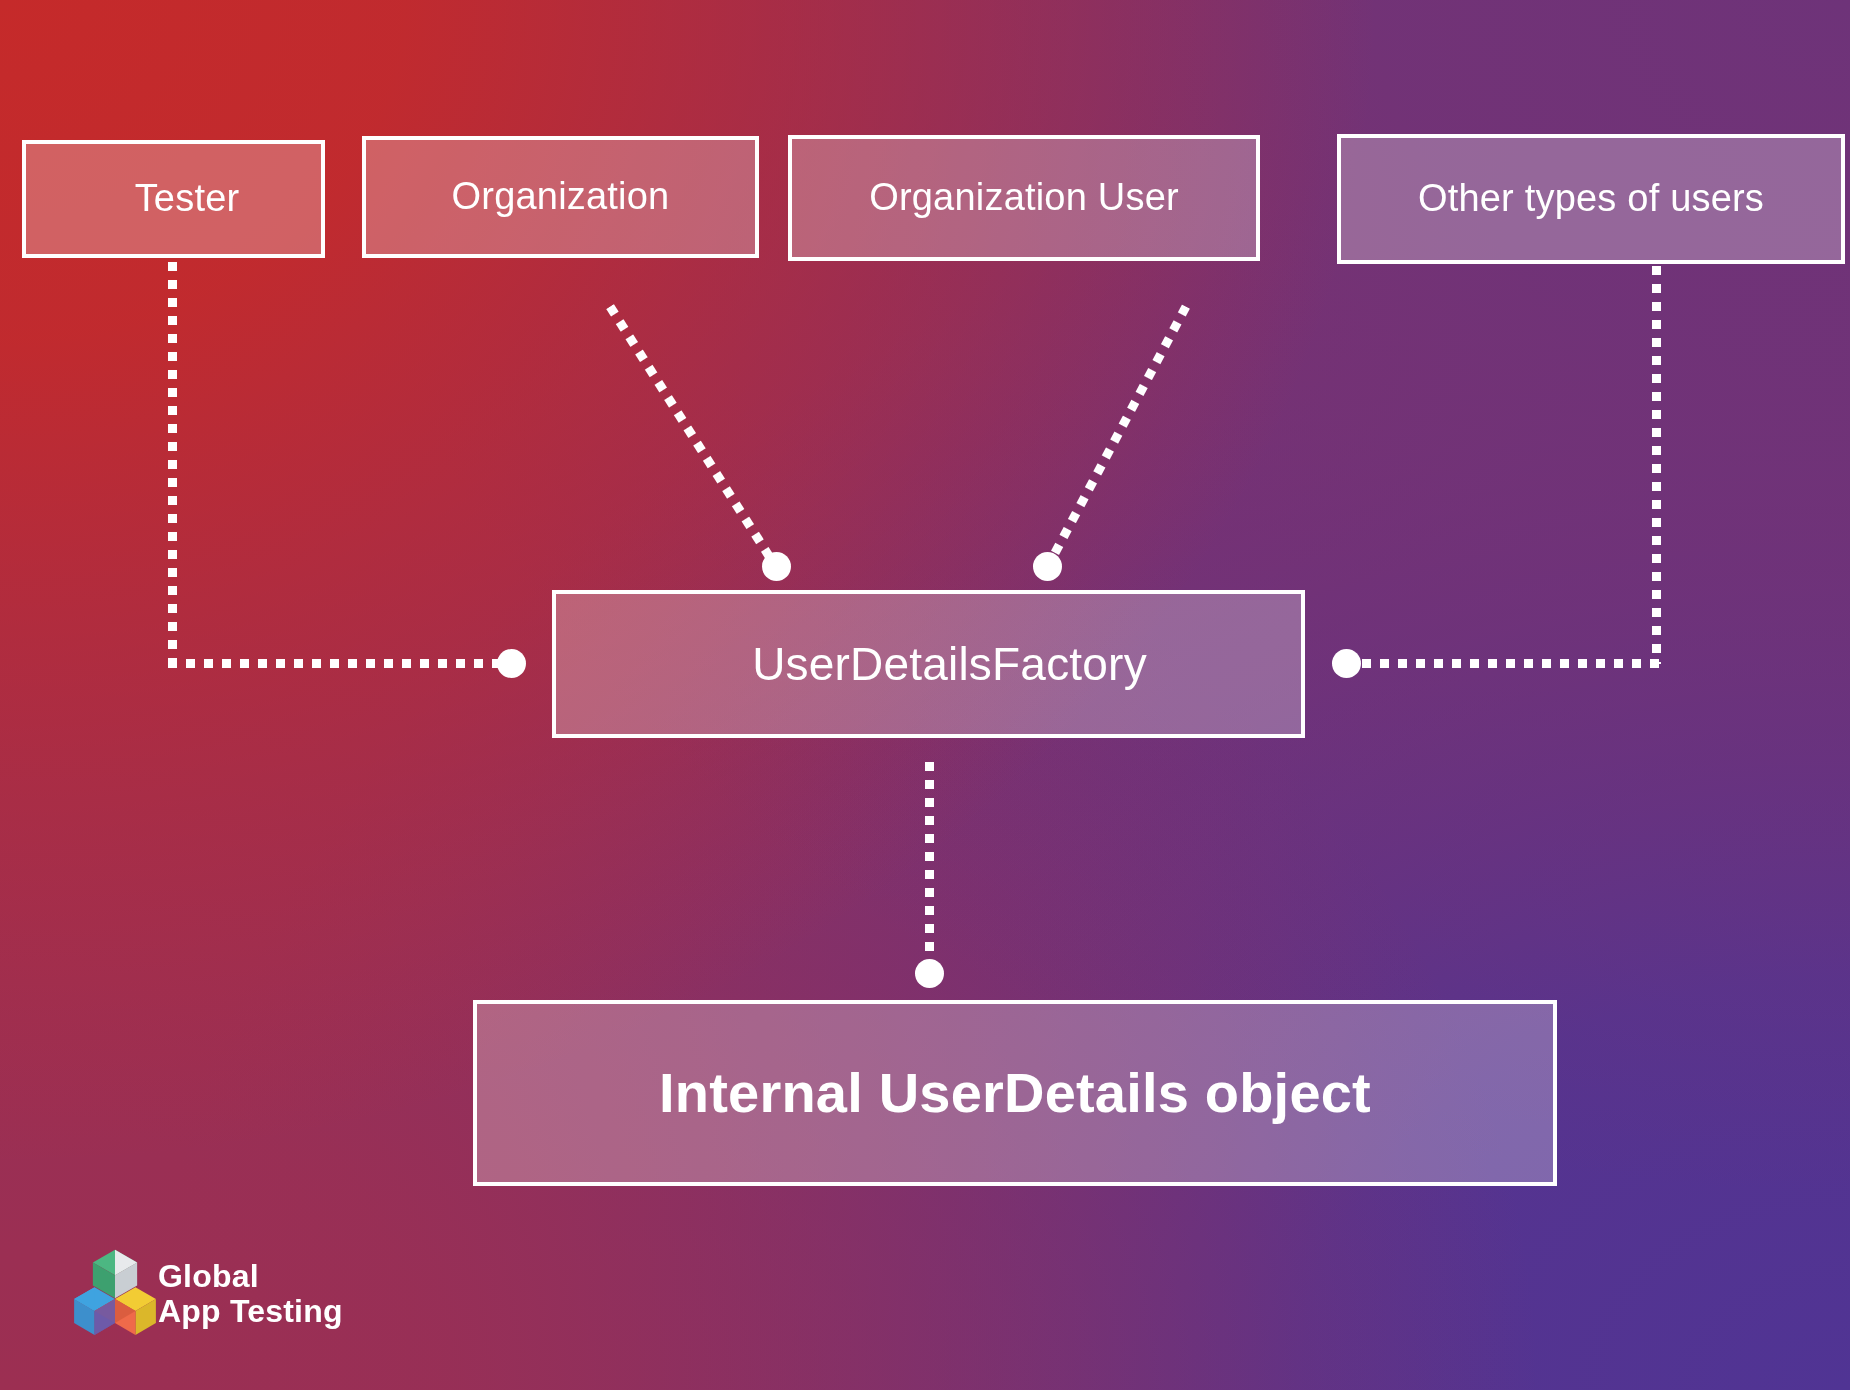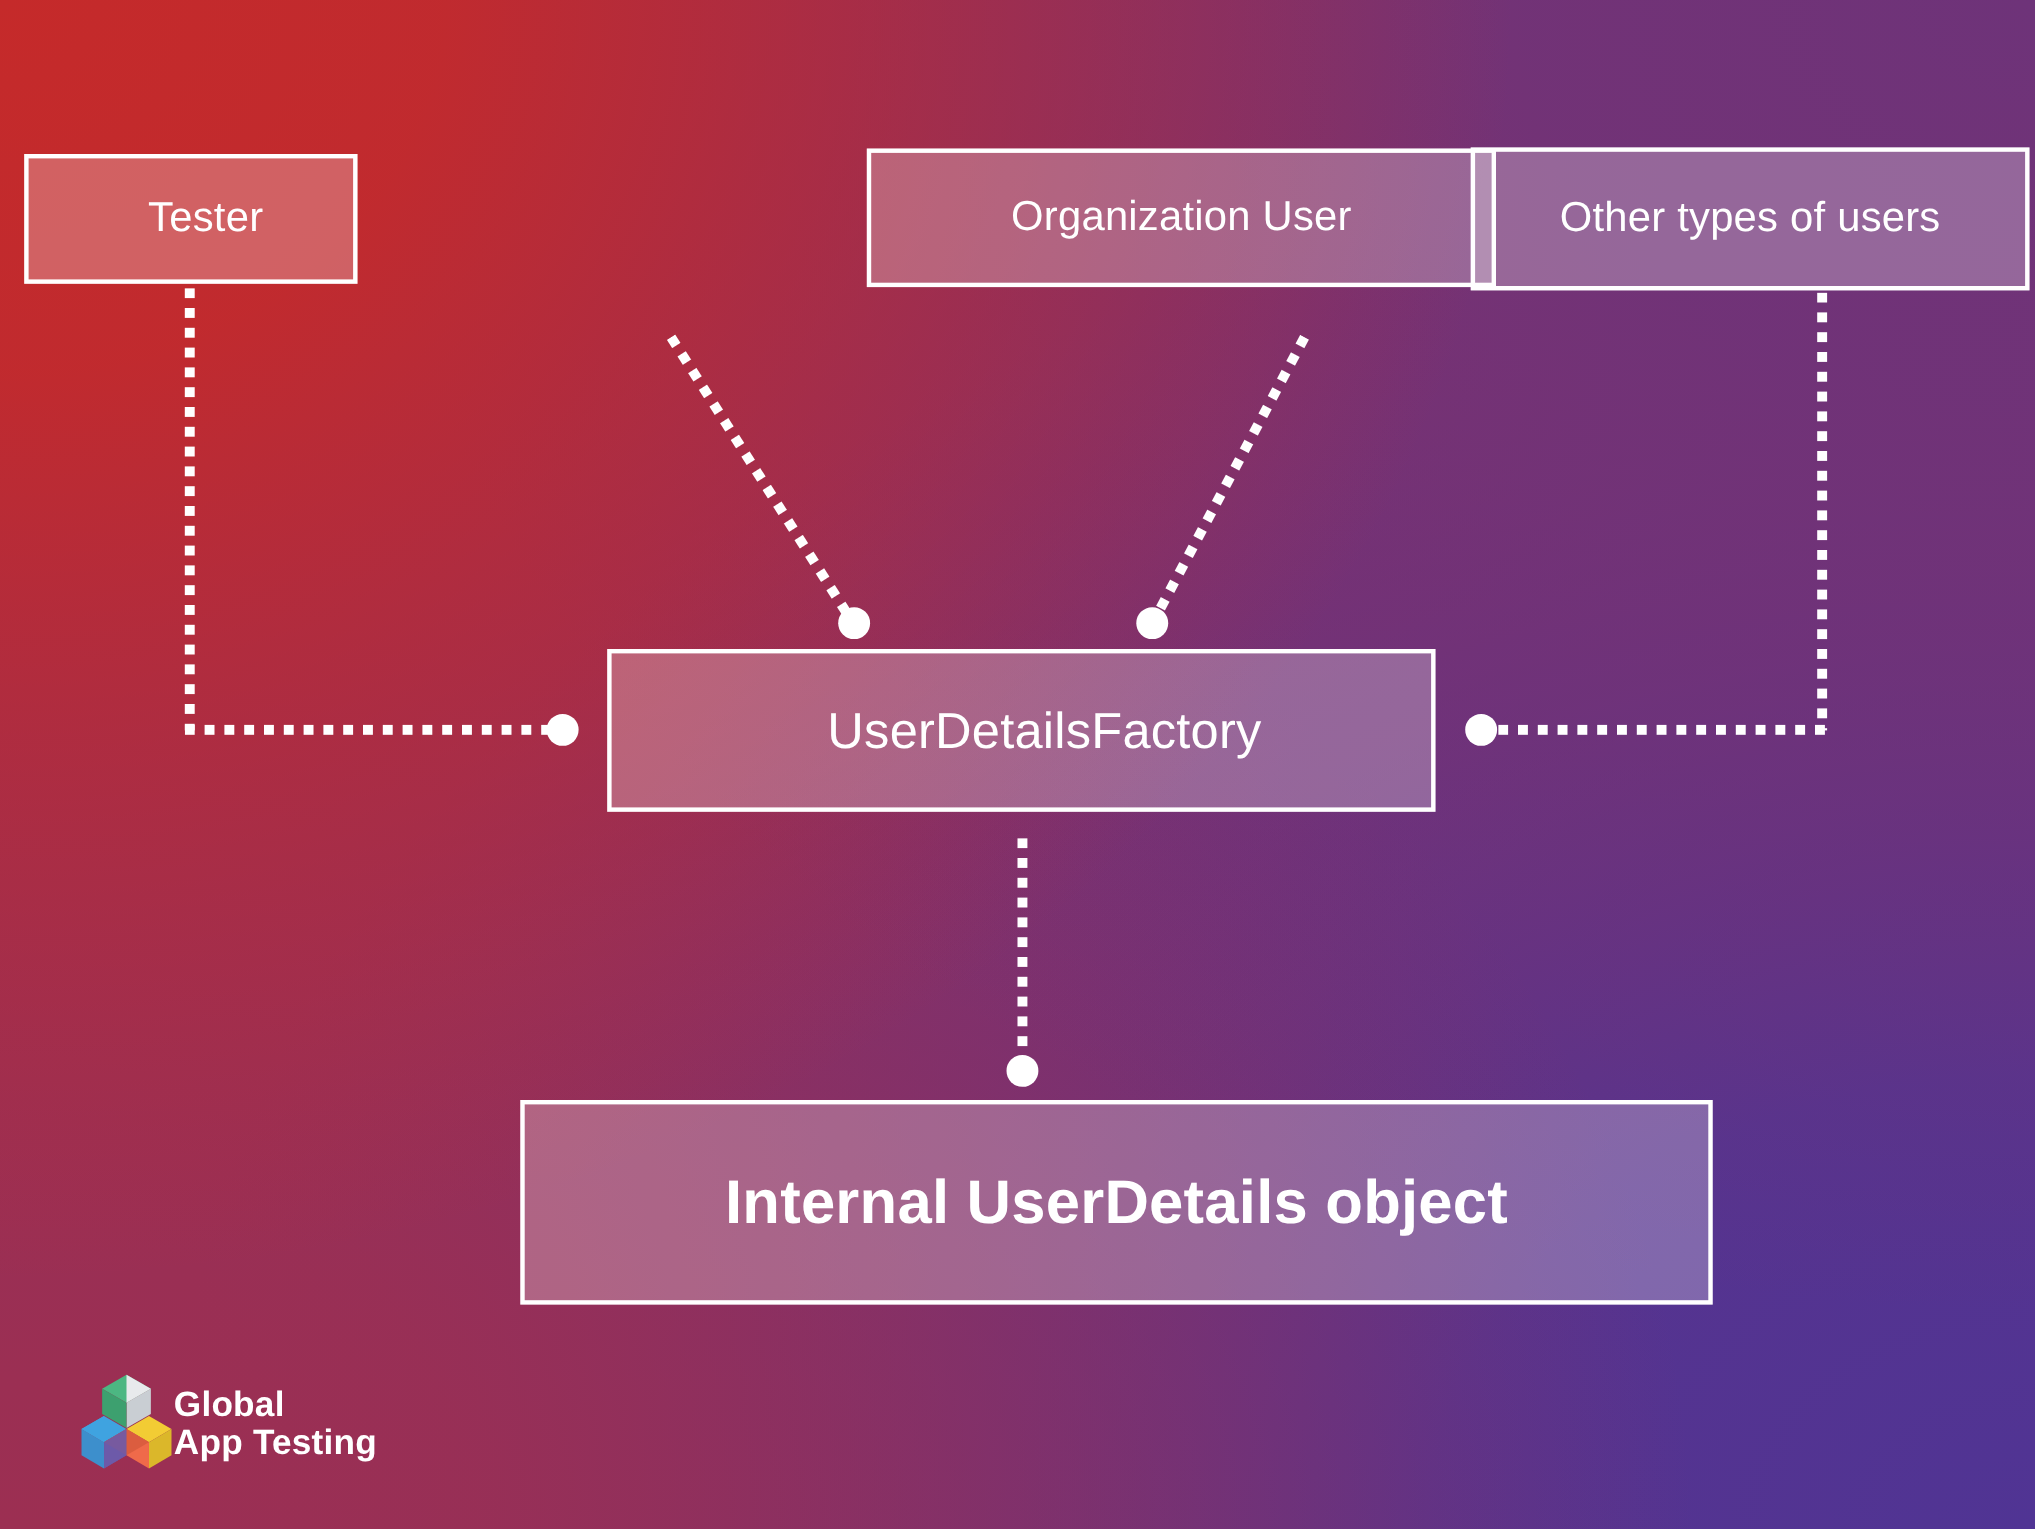--- a/index.html
+++ b/index.html
@@ -35,21 +35,21 @@
     line-height: 1.15;
     letter-spacing: 0.2px;
     -webkit-font-smoothing: antialiased;
   }
   .node.top    { font-size: 38px; font-weight: 400; }
   .node.mid    { font-size: 46px; font-weight: 400; }
   .node.bottom { font-size: 56px; font-weight: 700; }
 
   #node-tester   { left: 22px;   top: 140px;  width: 303px; height: 118px; padding-left: 27px; }
   #node-org      { left: 362px;  top: 136px;  width: 397px; height: 122px; }
-  #node-orguser  { left: 788px;  top: 135px;  width: 572px; height: 126px; }
+  #node-orguser  { left: 788px;  top: 135px;  width: 472px; height: 126px; }
   #node-other    { left: 1337px; top: 134px;  width: 508px; height: 130px; }
   #node-factory  { left: 552px;  top: 590px;  width: 753px; height: 148px; padding-left: 42px; }
   #node-internal { left: 473px;  top: 1000px; width: 1084px; height: 186px; align-items: center; }
   .v-dots {
     position: absolute;
     width: 9px;
     background-image: linear-gradient(to bottom, #ffffff 0 9px, rgba(255,255,255,0) 9px 18px);
     background-size: 9px 18px;
     background-repeat: repeat-y;
   }
@@ -113,20 +113,23 @@
   <div class="h-dots" style="left:1362px; top:659px; width:299px;"></div>
   <div class="endpoint" style="left:1332px; top:649px;"></div>
 
   <div class="v-dots" style="left:925px; top:762px; height:212px;"></div>
   <div class="endpoint" style="left:915px; top:959px;"></div>
 
   <div id="node-tester" class="node top">
     <span>Tester</span>
   </div>
 
+  <div id="node-org" class="node top">
+    <span>Organization</span>
+  </div>
 
   <div id="node-orguser" class="node top">
     <span>Organization User</span>
   </div>
 
   <div id="node-other" class="node top">
     <span>Other types of users</span>
   </div>
 
   <div id="node-factory" class="node mid">

